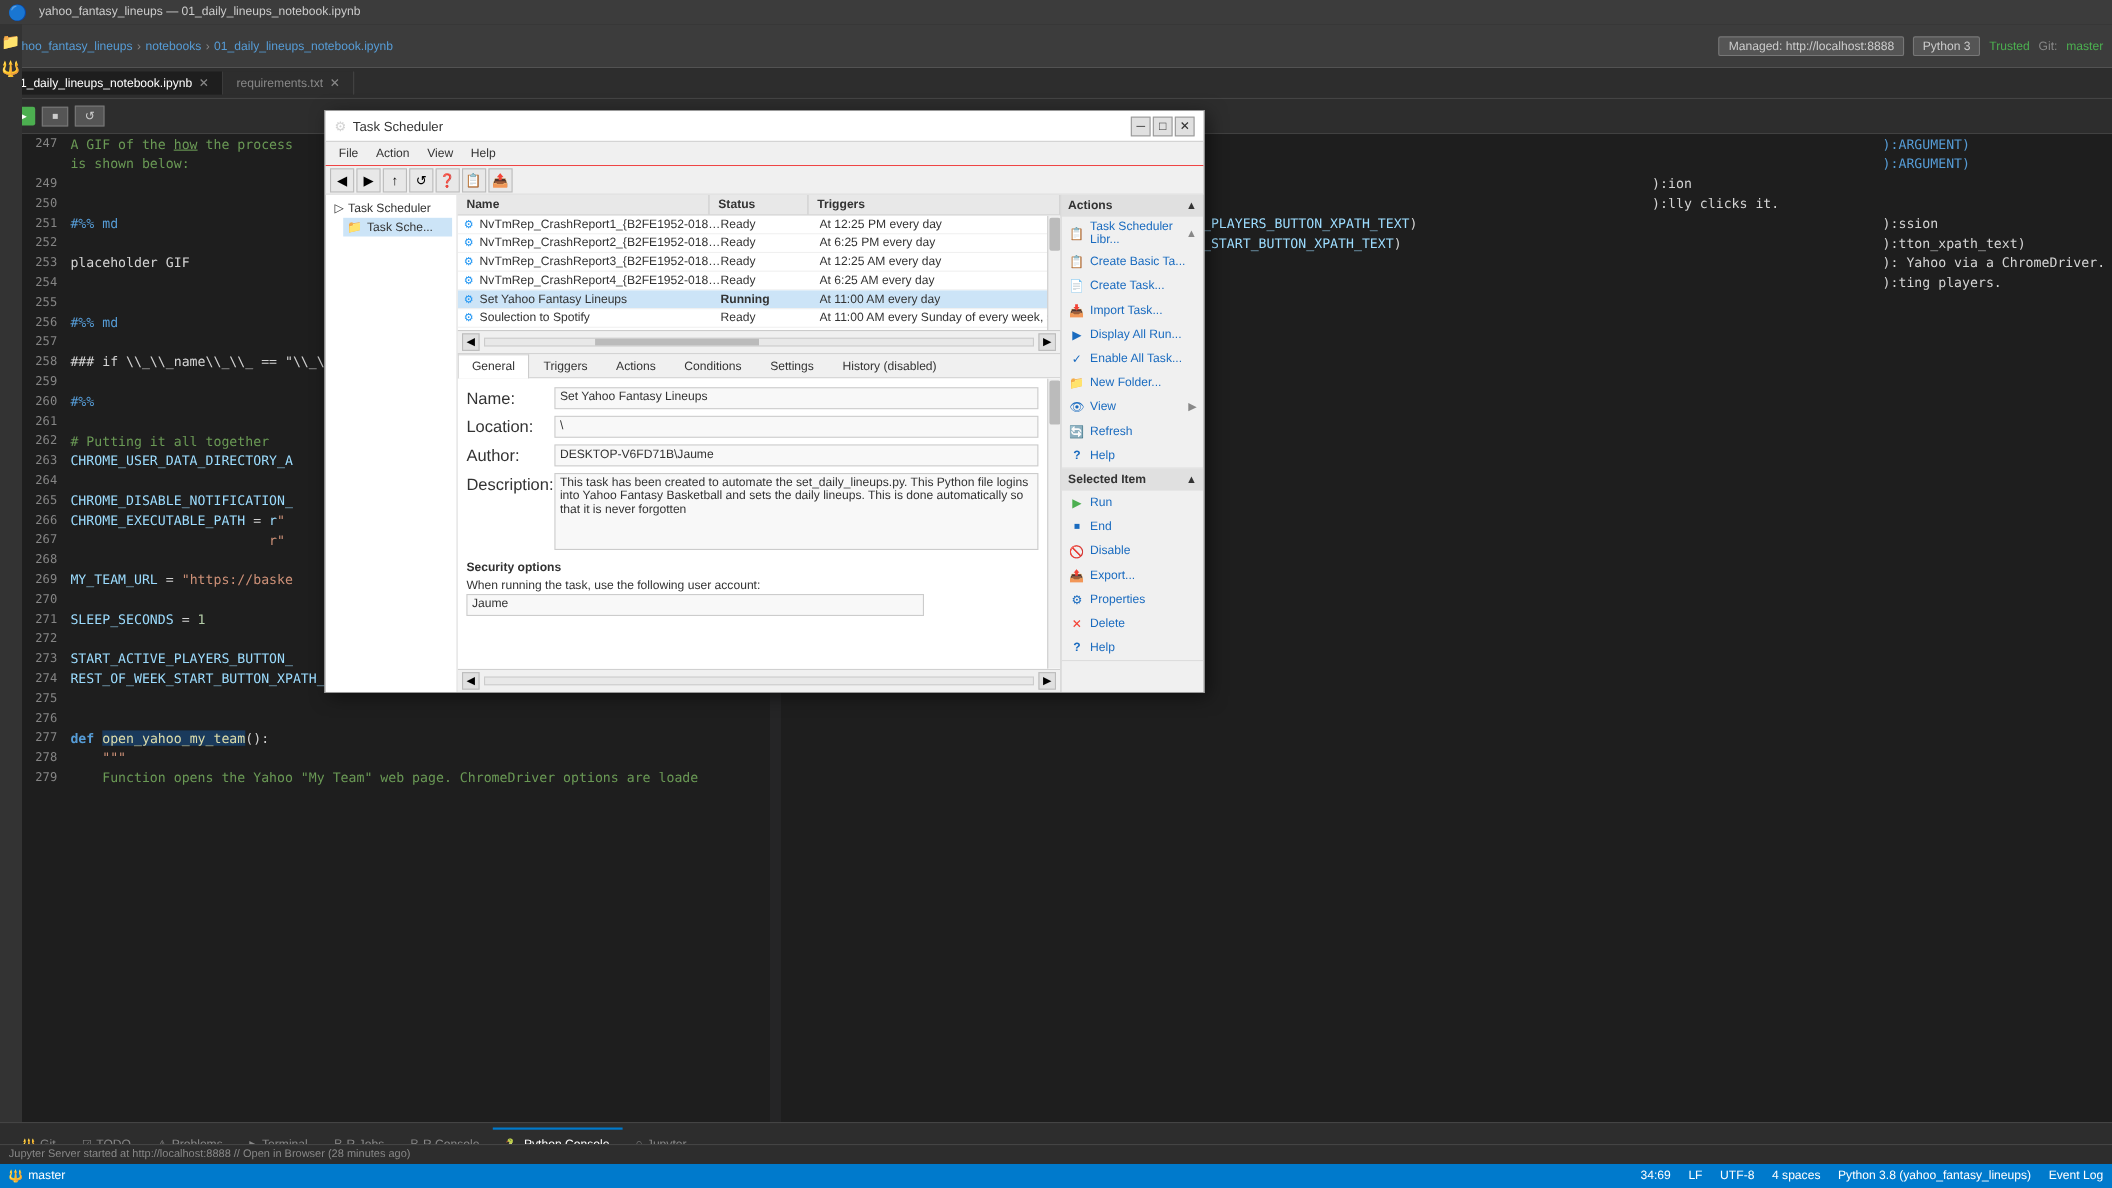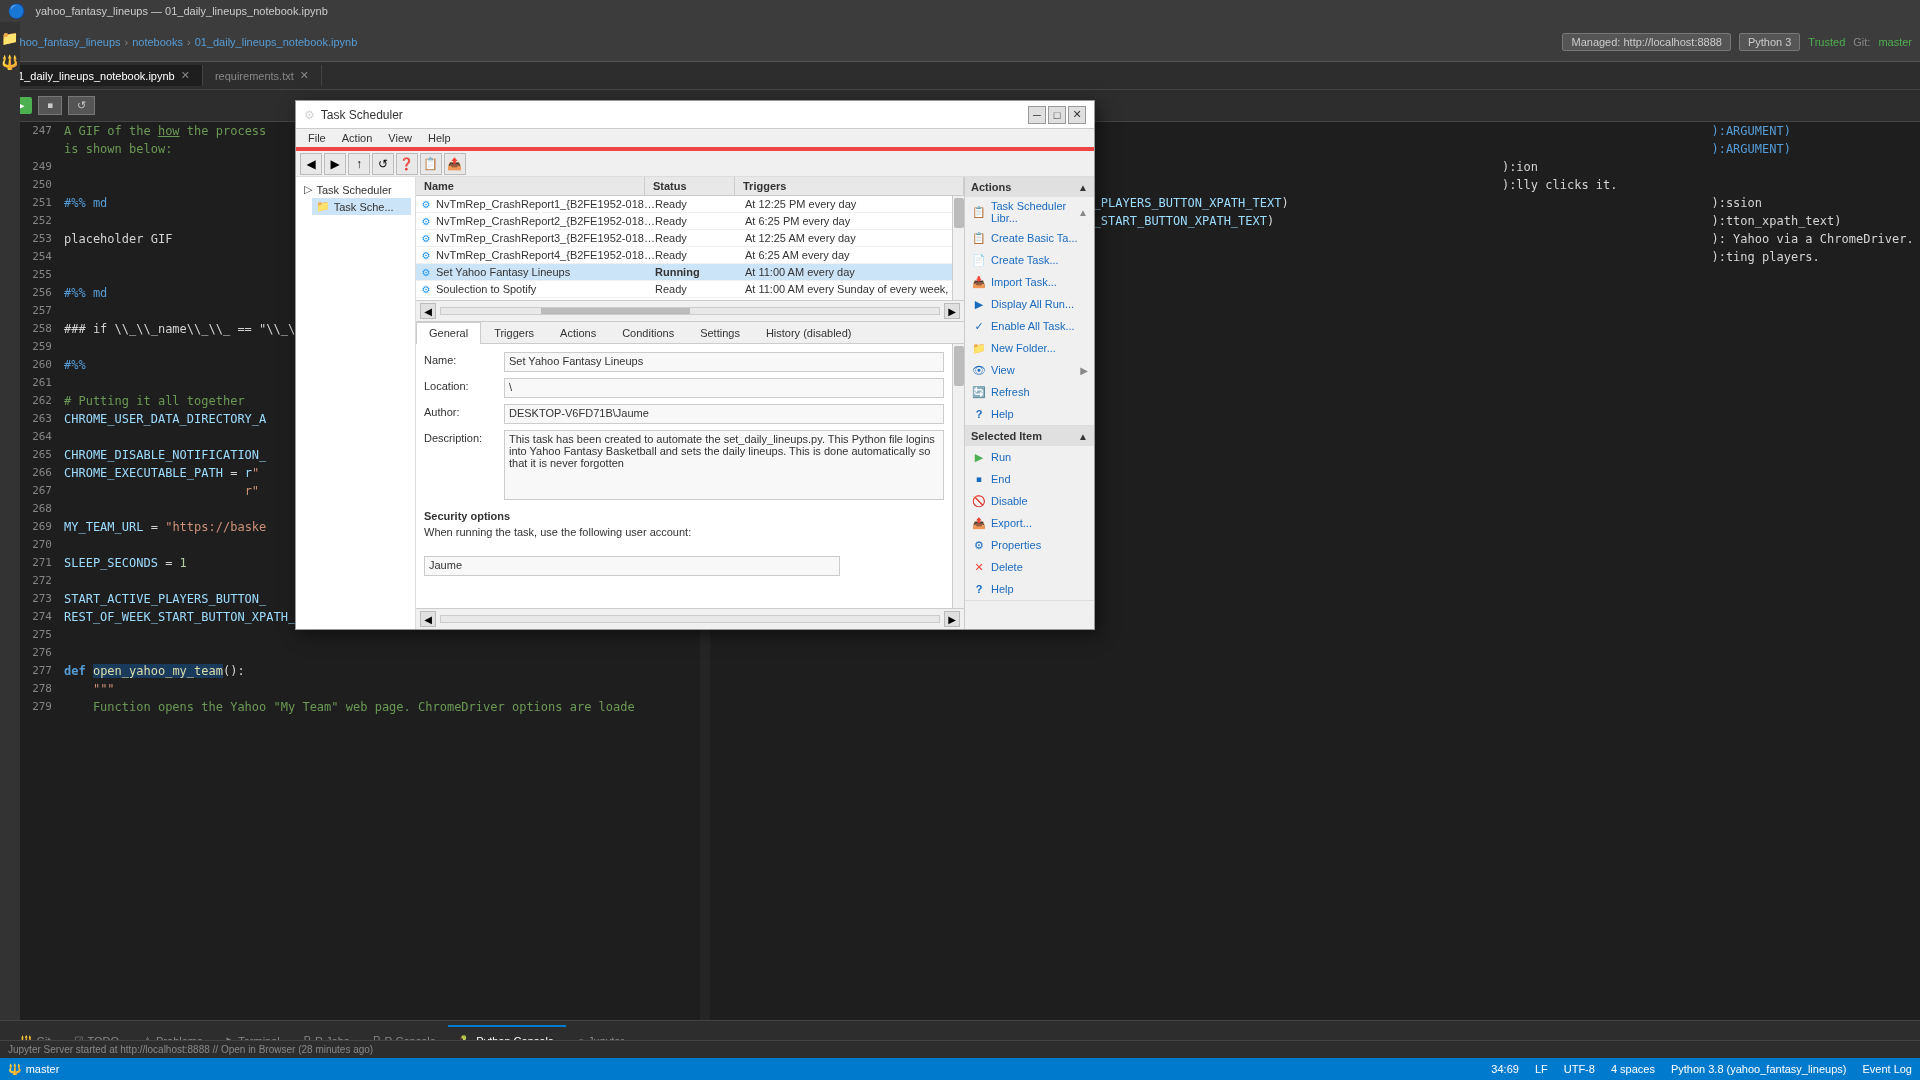--- a/index.html
+++ b/index.html
@@ -52,21 +52,21 @@
     .editor-divider { position: absolute; top: 122px; left: 700px; width: 10px; bottom: 60px; background: #252526; }
 
     
     .dialog-overlay { position: absolute; top: 100px; left: 295px; width: 800px; height: 530px; background: #f0f0f0; border: 1px solid #999; box-shadow: 4px 4px 16px rgba(0,0,0,0.5); display: flex; flex-direction: column; z-index: 100; }
 
     .dialog-titlebar { background: #fff; border-bottom: 1px solid #ccc; padding: 4px 8px; display: flex; align-items: center; gap: 6px; height: 28px; }
     .dialog-title { font-size: 12px; color: #333; flex: 1; }
     .dialog-controls { display: flex; gap: 2px; }
     .dialog-btn { width: 18px; height: 18px; background: #e0e0e0; border: 1px solid #999; font-size: 11px; cursor: pointer; display: flex; align-items: center; justify-content: center; color: #333; }
 
-    .dialog-menubar { display: flex; align-items: center; padding: 2px 4px; background: #f0f0f0; border-bottom: 4px solid #ef4444; height: 22px; }
+    .dialog-menubar { display: flex; align-items: center; padding: 2px 4px; background: #f0f0f0; border-bottom: 1px solid #ef4444; height: 22px; }
     .dialog-menu-item { padding: 2px 8px; font-size: 11px; color: #333; cursor: pointer; }
 
     .dialog-toolbar2 { display: flex; align-items: center; padding: 2px 4px; background: #f0f0f0; border-bottom: 1px solid #ddd; height: 26px; gap: 2px; }
     .dialog-tool-btn { width: 22px; height: 22px; background: #e8e8e8; border: 1px solid #bbb; cursor: pointer; display: flex; align-items: center; justify-content: center; font-size: 12px; }
 
     .dialog-body { display: flex; flex: 1; overflow: hidden; }
 
     
     .dialog-tree { width: 120px; background: #fff; border-right: 1px solid #ddd; padding: 4px; font-size: 11px; overflow: auto; }
     .tree-item { padding: 2px 4px; cursor: pointer; display: flex; align-items: center; gap: 4px; color: #333; }
@@ -95,21 +95,21 @@
     .nav-btn { width: 16px; height: 16px; background: #e0e0e0; border: 1px solid #bbb; cursor: pointer; display: flex; align-items: center; justify-content: center; font-size: 10px; }
 
     
     .task-details { flex: 1; display: flex; flex-direction: column; overflow: hidden; }
     .details-tabs { display: flex; background: #f0f0f0; border-bottom: 1px solid #ccc; }
     .details-tab { padding: 4px 12px; font-size: 11px; cursor: pointer; color: #333; border: 1px solid transparent; border-bottom: none; }
     .details-tab.active { background: #fff; border-color: #ccc; border-bottom-color: #fff; margin-bottom: -1px; z-index: 1; }
 
     .details-content { flex: 1; background: #fff; padding: 8px; overflow-y: auto; position: relative; }
     .detail-row { display: flex; align-items: flex-start; margin-bottom: 6px; }
-    .detail-label { width: 80px; font-size: 11px; color: #333; font-weight: normal; flex-shrink: 0; padding-top: 2px; }
+    .detail-label { width: 80px; font-size: 15px; color: #333; font-weight: normal; flex-shrink: 0; padding-top: 2px; }
     .detail-value { flex: 1; font-size: 11px; color: #333; background: #fff; border: 1px solid #ccc; padding: 2px 4px; min-height: 20px; }
     .detail-value.multiline { height: 70px; overflow-y: auto; font-size: 11px; }
     .detail-value.readonly { background: #f8f8f8; }
     .security-section { font-size: 11px; color: #333; font-weight: bold; margin-top: 4px; margin-bottom: 4px; }
     .user-account-label { font-size: 11px; color: #333; margin-bottom: 2px; }
     .details-nav { display: flex; align-items: center; background: #f0f0f0; border-top: 1px solid #ccc; padding: 2px 4px; justify-content: space-between; }
 
     
     .actions-panel { width: 130px; background: #f0f0f0; border-left: 1px solid #ccc; display: flex; flex-direction: column; overflow-y: auto; }
     .actions-section { border-bottom: 1px solid #ddd; }
@@ -500,21 +500,21 @@
           <div class="detail-row">
             <div class="detail-label">Author:</div>
             <div class="detail-value readonly">DESKTOP-V6FD71B\Jaume</div>
           </div>
           <div class="detail-row" style="align-items:flex-start;">
             <div class="detail-label">Description:</div>
             <div class="detail-value multiline readonly">This task has been created to automate the set_daily_lineups.py. This Python file logins into Yahoo Fantasy Basketball and sets the daily lineups. This is done automatically so that it is never forgotten</div>
           </div>
           <div class="security-section" style="margin-top:10px; font-weight:bold; font-size:11px; color:#333;">Security options</div>
           <div class="user-account-label">When running the task, use the following user account:</div>
-          <div class="detail-value readonly" style="width:80%; margin-top:18px;">Jaume</div>
+          <div class="detail-value readonly" style="width:80%; margin-top:2px;">Jaume</div>
 
           <div style="position:absolute; right:0; top:0; width:12px; height:100%; background:#f0f0f0; border-left:1px solid #ccc;">
             <div style="width:10px; height:40px; background:#bbb; margin:2px auto; border-radius:2px;"></div>
           </div>
         </div>
         <div class="details-nav">
           <button class="nav-btn">◀</button>
           <div style="flex:1; height:8px; background:#e8e8e8; margin:0 4px; border:1px solid #ccc;"></div>
           <button class="nav-btn">▶</button>
         </div>

